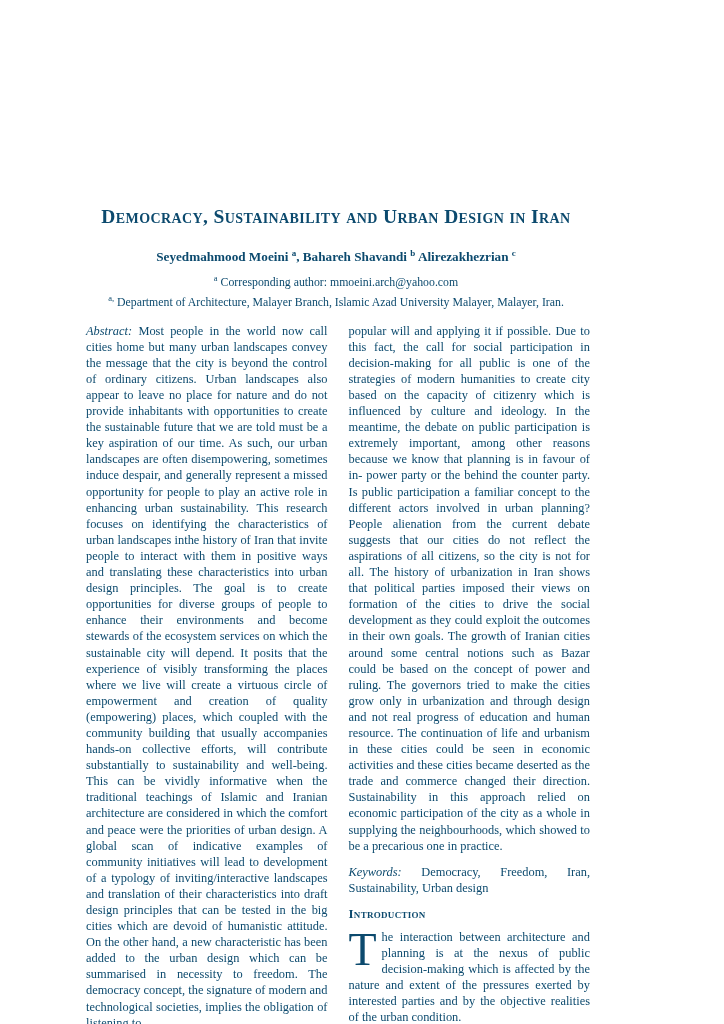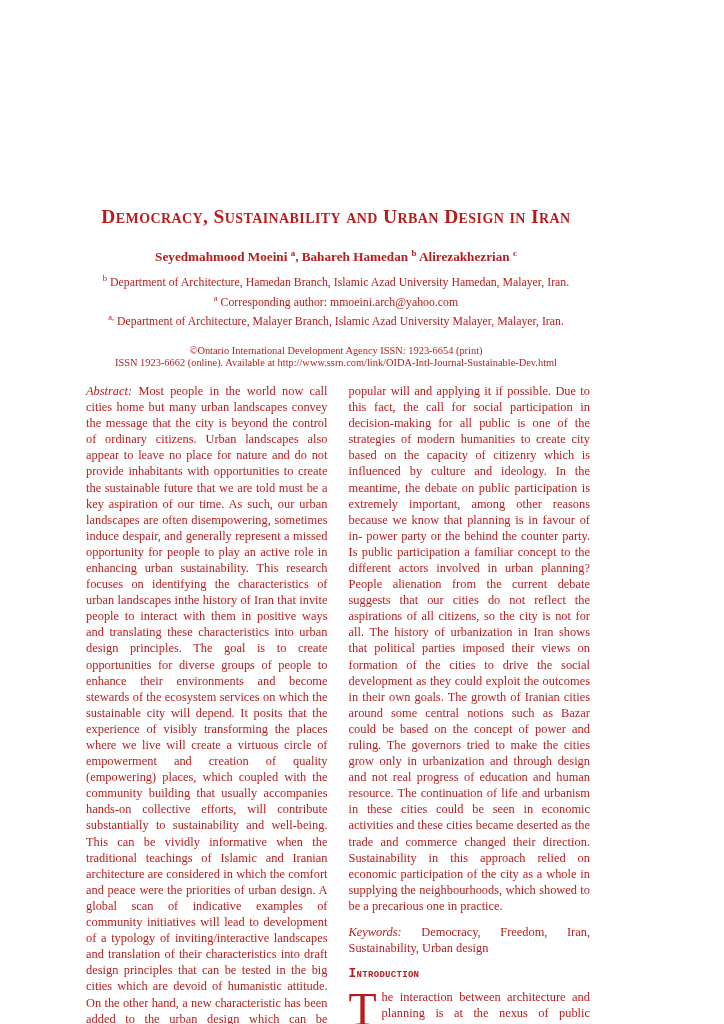--- a/index.html
+++ b/index.html
@@ -5,21 +5,21 @@
   html, body {
     margin: 0;
     padding: 0;
     background: #ffffff;
   }
   .page {
     position: relative;
     width: 672px;
     height: 1024px;
     background: #ffffff;
-    color: #b91c1c;
+    color: #0c4a6e;
     font-family: "Liberation Serif", serif;
     overflow: hidden;
   }
   .page-header {
     text-align: center;
     padding-top: 206px;
   }
   .paper-title {
     margin: 0;
     font-size: 19.5px;
@@ -70,55 +70,49 @@
   .keywords-para {
     margin-top: 10px !important;
   }
   .section-heading {
     margin: 10px 0 0 0;
     font-size: 13px;
     font-weight: bold;
     font-variant: small-caps;
     letter-spacing: 0.3px;
     text-align: left;
-    font-family: Liberation Mono, monospace;
   }
   .intro-para {
     margin-top: 7px !important;
   }
   .dropcap {
     float: left;
     font-size: 46px;
     line-height: 38px;
     padding: 2px 5px 0 0;
   }
 </style>
 </head>
 <body>
 
 <div class="page">
 
   <header class="page-header">
     <h1 class="paper-title">Democracy, Sustainability and Urban Design in Iran</h1>
 
     <div class="authors-line"><span>Seyedmahmood Moeini</span>&nbsp;<sup>a</sup><span>,</span>
-      <span>Bahareh Hamedan</span>&nbsp;<sup>b</sup>
+      <span>Bahareh Shavandi</span>&nbsp;<sup>b</sup>
       <span>Alirezakhezrian</span>&nbsp;<sup>c</sup>
     </div>
 
     <div class="affiliations">
-      <div><sup>b</sup> <span>Department of Architecture, Hamedan Branch,  Islamic Azad University Hamedan, Malayer, Iran.</span></div>
       <div><sup>a</sup> <span>Corresponding author: mmoeini.arch@yahoo.com</span></div>
       <div><sup>a,</sup> <span>Department of Architecture, Malayer Branch,  Islamic Azad University Malayer, Malayer, Iran.</span></div>
     </div>
 
-    <div class="issn-block">
-      <div>©Ontario International Development Agency ISSN: 1923-6654 (print)</div>
-      <div>ISSN 1923-6662 (online). Available at http://www.ssrn.com/link/OIDA-Intl-Journal-Sustainable-Dev.html</div>
-    </div>
   </header>
 
   <div class="columns">
 
     <div class="col">
       <p><span class="lead-label">Abstract:</span> <span>Most people in the world now call cities home but many urban landscapes convey the message that the city is beyond the control of ordinary citizens. Urban landscapes also appear to leave no place for nature and do not provide inhabitants with opportunities to create the sustainable future that we are told must be a key aspiration of our time. As such, our urban landscapes are often disempowering, sometimes induce despair, and generally represent a missed opportunity for people to play an active role in enhancing urban sustainability. This research focuses on identifying the characteristics of urban landscapes inthe history of Iran that invite people to interact with them in positive ways and translating these characteristics into urban design principles. The goal is to create opportunities for diverse groups of people to enhance their environments and become stewards of the ecosystem services on which the sustainable city will depend. It posits that the experience of visibly transforming the places where we live will create a virtuous circle of empowerment and creation of quality (empowering) places, which coupled with the community building that usually accompanies hands-on collective efforts, will contribute substantially to sustainability and well-being. This can be vividly informative when the traditional teachings of Islamic and Iranian architecture are considered in which the comfort and peace were the priorities of urban design. A global scan of indicative examples of community initiatives will lead to development of a typology of inviting/interactive landscapes and translation of their characteristics into draft design principles that can be tested in the big cities which are devoid of humanistic attitude. On the other hand, a new characteristic has been added to the urban design which can be summarised in necessity to freedom. The democracy concept, the signature of modern and technological societies, implies the obligation of listening to</span></p>
     </div>
 
     <div class="col">
       <p>popular will and applying it if possible. Due to this fact, the call for social participation in decision-making for all public is one of the strategies of modern humanities to create city based on the capacity of citizenry which is influenced by culture and ideology. In the meantime, the debate on public participation is extremely important, among other reasons because we know that planning is in favour of in- power party or  the behind the counter party. Is public participation a familiar concept to the different actors involved in urban planning? People alienation from the current debate suggests that our cities do not reflect the aspirations of all citizens, so the city is not for all. The history of urbanization in Iran shows that political parties imposed their views on formation of the cities to drive the social development as they could exploit the outcomes in their own goals. The growth of Iranian cities around some central notions such as Bazar could be based on the concept of power and ruling. The governors tried to make the cities grow only in urbanization and through design and not real progress of education and human resource. The continuation of life and urbanism in these cities could be seen in economic activities and these cities became deserted as the trade and commerce changed their direction. Sustainability in this approach relied on economic participation of the city as a whole in supplying the neighbourhoods, which showed to be a precarious one in practice.</p>

